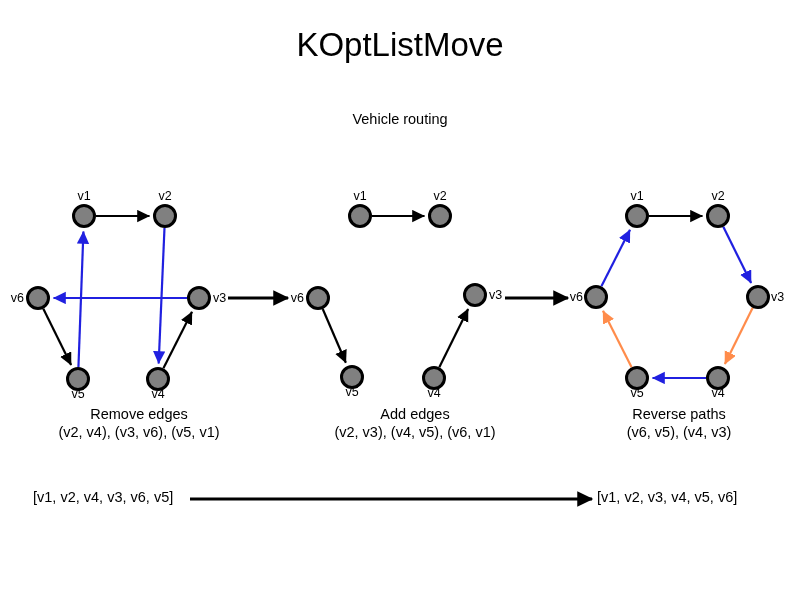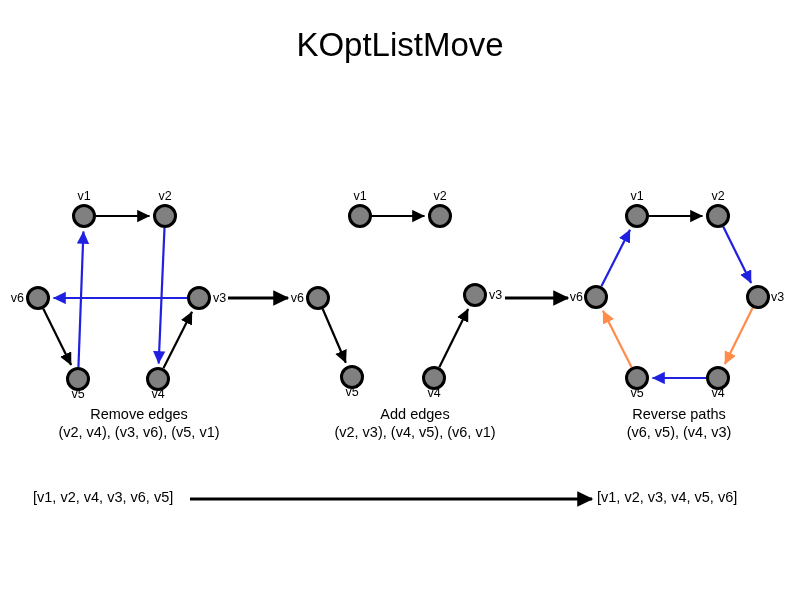--- a/index.html
+++ b/index.html
@@ -64,20 +64,21 @@
   .node-label { font-size: 12.5px; }
   .caption-line { font-size: 14.5px; }
   .list-text { font-size: 14.5px; }
 </style>
 </head>
 <body>
 
 <div id="stage">
 
   <div class="title">KOptListMove</div>
+  <div class="section-label">Vehicle routing</div>
 
   <svg class="canvas" viewBox="0 0 800 600">
     <defs>
       <marker id="ah-black" markerWidth="7" markerHeight="7" refX="5.6" refY="2.8" orient="auto" markerUnits="strokeWidth">
         <path d="M0,0 L5.8,2.8 L0,5.6 z" fill="#000000"></path>
       </marker>
       <marker id="ah-blue" markerWidth="7" markerHeight="7" refX="5.6" refY="2.8" orient="auto" markerUnits="strokeWidth">
         <path d="M0,0 L5.8,2.8 L0,5.6 z" fill="#2020e0"></path>
       </marker>
       <marker id="ah-orange" markerWidth="7" markerHeight="7" refX="5.6" refY="2.8" orient="auto" markerUnits="strokeWidth">

